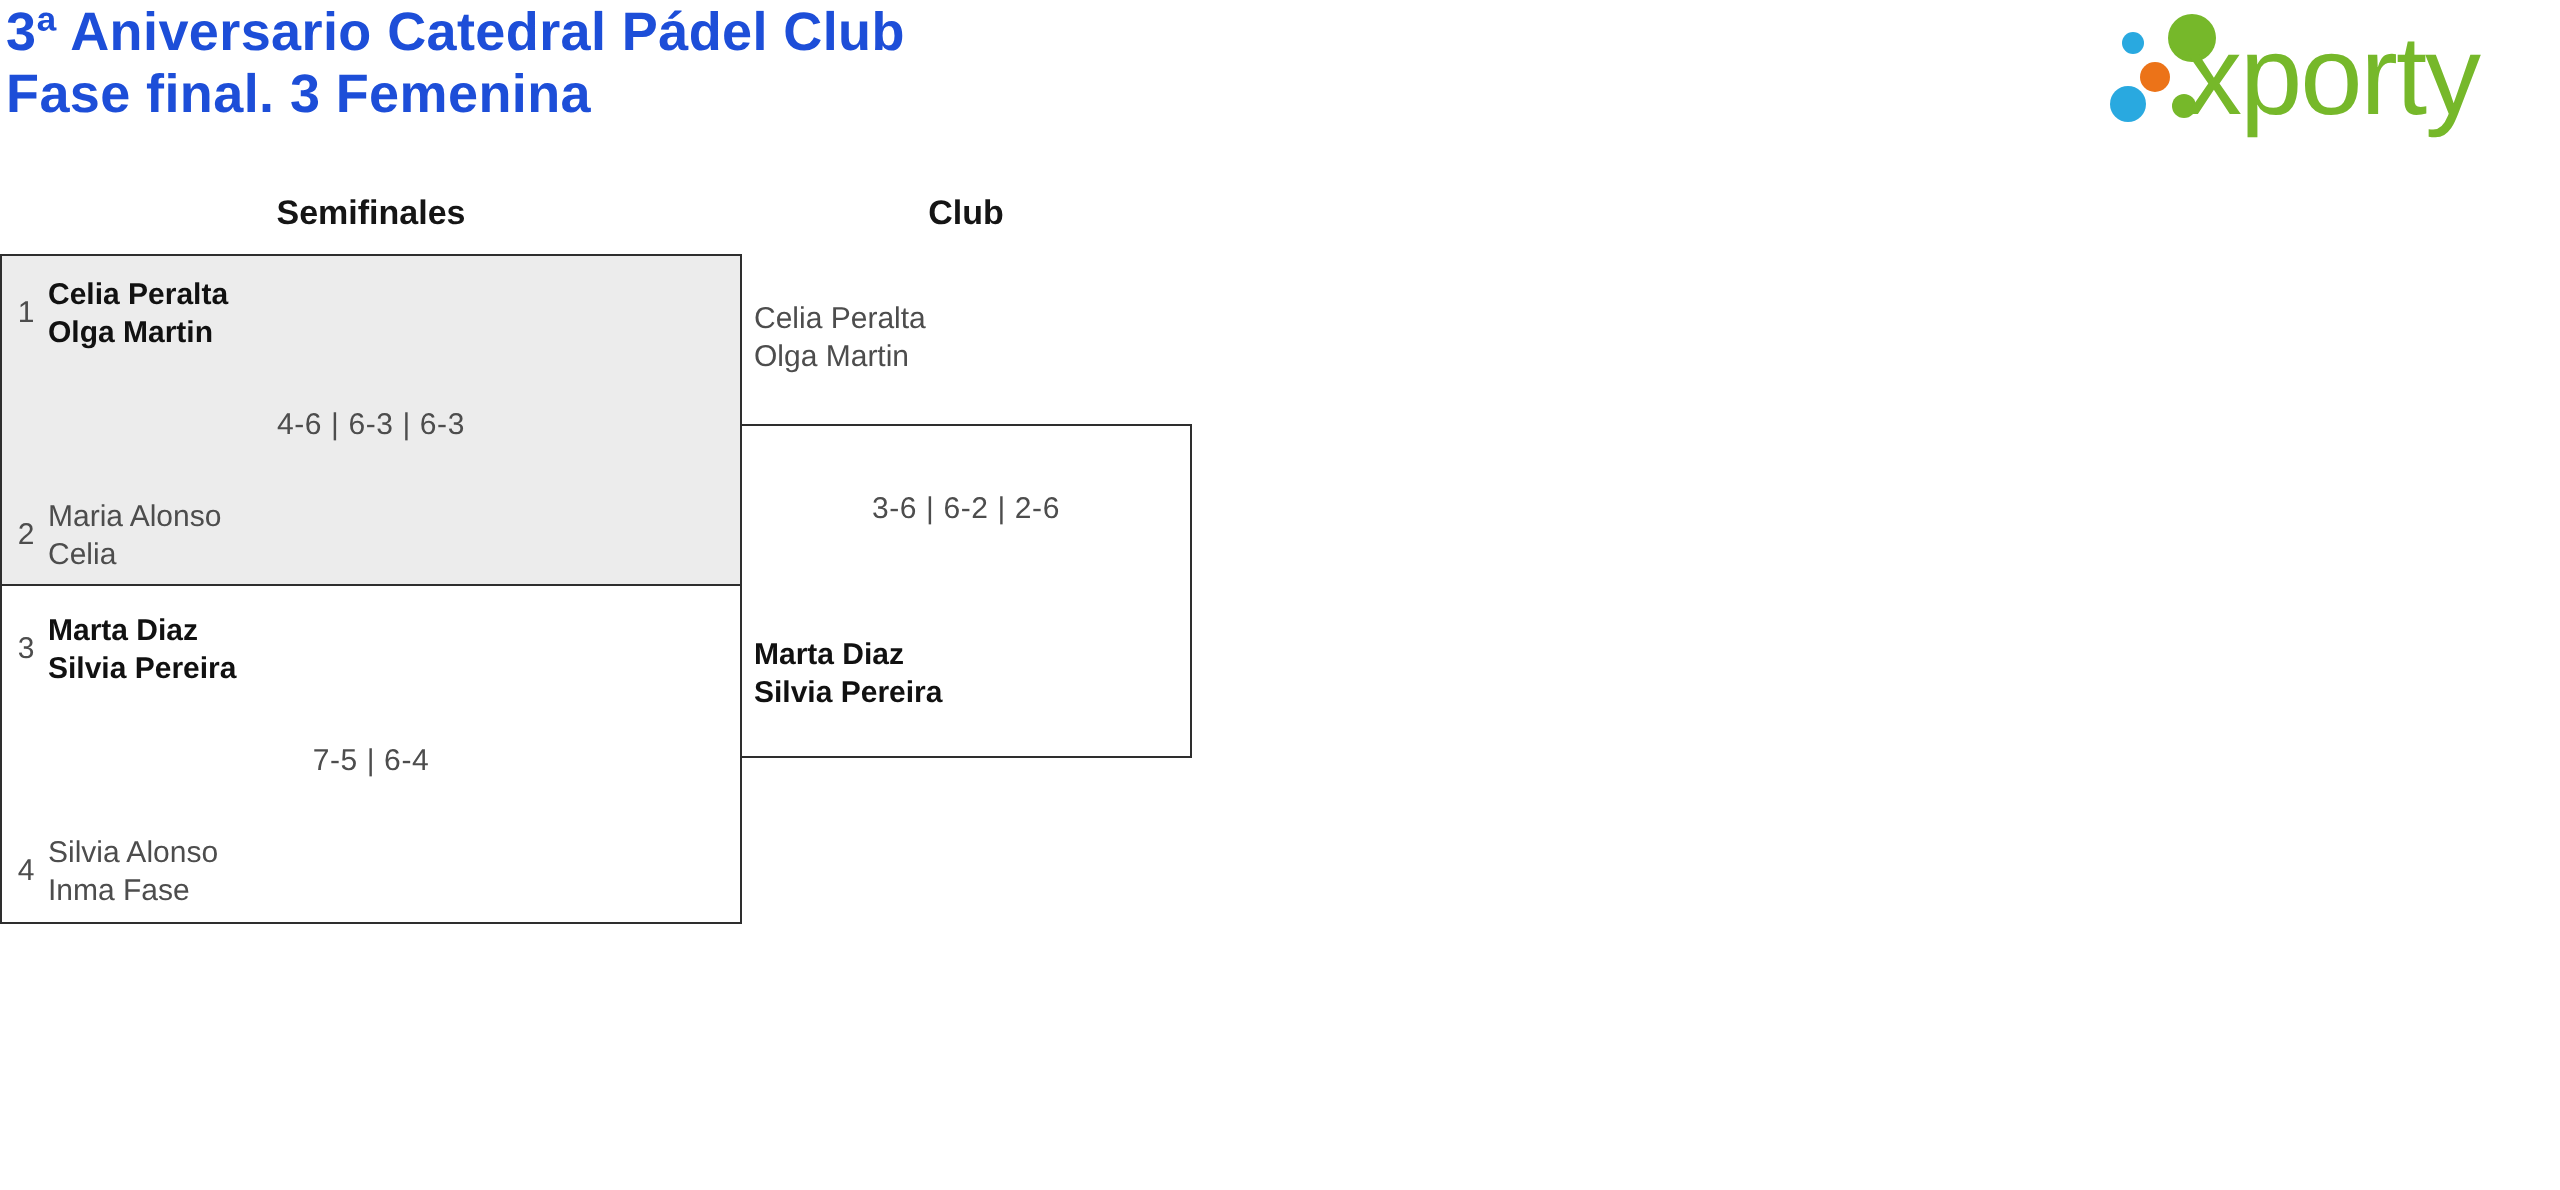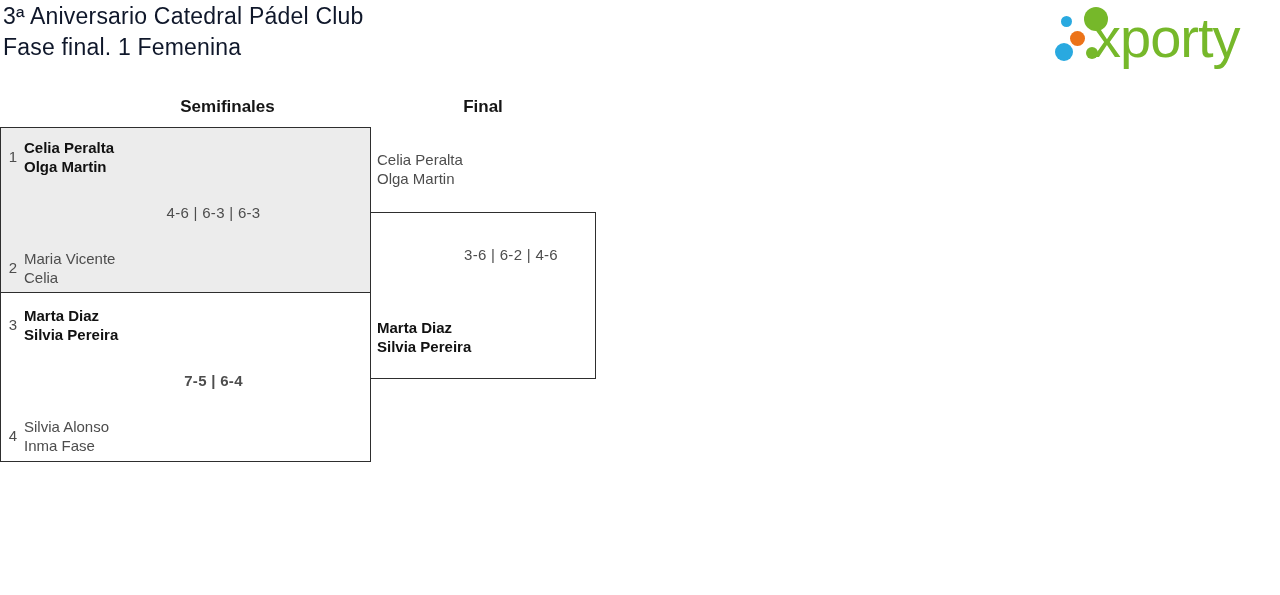--- a/index.html
+++ b/index.html
@@ -16,24 +16,24 @@
     color: #151515;
   }
 
   
   .title-block {
     position: absolute;
     left: 3px;
     top: 1px;
   }
   .title-line {
-    font-size: 23px;
-    font-weight: 400;
+    font-size: 27px;
+    font-weight: 700;
     line-height: 31px;
-    color: #0f172a;
+    color: #1d4ed8;
     letter-spacing: 0.2px;
     white-space: nowrap;
   }
 
   
   .logo {
     position: absolute;
     left: 1048px;
     top: 6px;
     width: 232px;
@@ -61,21 +61,21 @@
   
   .round-header {
     position: absolute;
     top: 97px;
     font-size: 17px;
     font-weight: 700;
     color: #151515;
     text-align: center;
     line-height: 20px;
   }
-  .rh-semis { left: 0;     width: 371px; margin-left: 42px; }
+  .rh-semis { left: 0;     width: 371px; }
   .rh-final { left: 370px; width: 226px; }
 
   
   .match-box {
     position: absolute;
     box-sizing: border-box;
     border: 1px solid #2e2e2e;
   }
   .box-sf1   { left: 0;     top: 127px; width: 371px; height: 166px; background: #ececec; }
   .box-sf2   { left: 0;     top: 292px; width: 371px; height: 170px; background: #ffffff; }
@@ -108,86 +108,85 @@
 
   .score {
     position: absolute;
     left: 0;
     width: 371px;
     text-align: center;
     font-size: 15px;
     color: #4d4d4d;
     letter-spacing: 0.3px;
     line-height: 19px;
-    padding-left: 28px;
   }
   .score-final { left: 370px; width: 226px; }
 
   
   .pos-sf1-t1 { top: 138px; }
   .pos-sf1-sc { top: 203px; }
   .pos-sf1-t2 { top: 249px; }
   .pos-sf2-t1 { top: 306px; }
-  .pos-sf2-sc { top: 371px; font-weight: bold; }
+  .pos-sf2-sc { top: 371px; }
   .pos-sf2-t2 { top: 417px; }
   .pos-fin-t1 { top: 150px; }
   .pos-fin-sc { top: 245px; }
   .pos-fin-t2 { top: 318px; }
 </style>
 </head>
 <body>
 
 <div class="title-block">
   <div class="title-line">3ª Aniversario Catedral Pádel Club</div>
-  <div class="title-line">Fase final. 1 Femenina</div>
+  <div class="title-line">Fase final. 3 Femenina</div>
 </div>
 
 <a class="logo">
   <span class="dots">
     <span class="dot dot-blue-small"></span>
     <span class="dot dot-green-large"></span>
     <span class="dot dot-orange"></span>
     <span class="dot dot-blue-large"></span>
     <span class="dot dot-green-small"></span>
   </span>
   <span class="wordmark">xporty</span>
 </a>
 
 <div class="round-header rh-semis">Semifinales</div>
-<div class="round-header rh-final">Final</div>
+<div class="round-header rh-final">Club</div>
 
 <div class="match-box box-sf1"></div>
 <div class="match-box box-sf2"></div>
 <div class="match-box box-final"></div>
 
 <div class="seed pos-sf1-t1">1</div>
 <div class="players winner pos-sf1-t1">
   <div>Celia Peralta</div>
   <div>Olga Martin</div>
 </div>
 <div class="score pos-sf1-sc">4-6 | 6-3 | 6-3</div>
 <div class="seed pos-sf1-t2">2</div>
 <div class="players pos-sf1-t2">
-  <div>Maria Vicente</div>
+  <div>Maria Alonso</div>
   <div>Celia</div>
 </div>
 
 <div class="seed pos-sf2-t1">3</div>
 <div class="players winner pos-sf2-t1">
   <div>Marta Diaz</div>
   <div>Silvia Pereira</div>
 </div>
 <div class="score pos-sf2-sc">7-5 | 6-4</div>
 <div class="seed pos-sf2-t2">4</div>
 <div class="players pos-sf2-t2">
   <div>Silvia Alonso</div>
   <div>Inma Fase</div>
 </div>
 
 <div class="players players-final pos-fin-t1">
   <div>Celia Peralta</div>
   <div>Olga Martin</div>
 </div>
-<div class="score score-final pos-fin-sc">3-6 | 6-2 | 4-6</div>
+<div class="score score-final pos-fin-sc">3-6 | 6-2 | 2-6</div>
 <div class="players players-final winner pos-fin-t2">
   <div>Marta Diaz</div>
   <div>Silvia Pereira</div>
 </div>
 
 </body></html>

